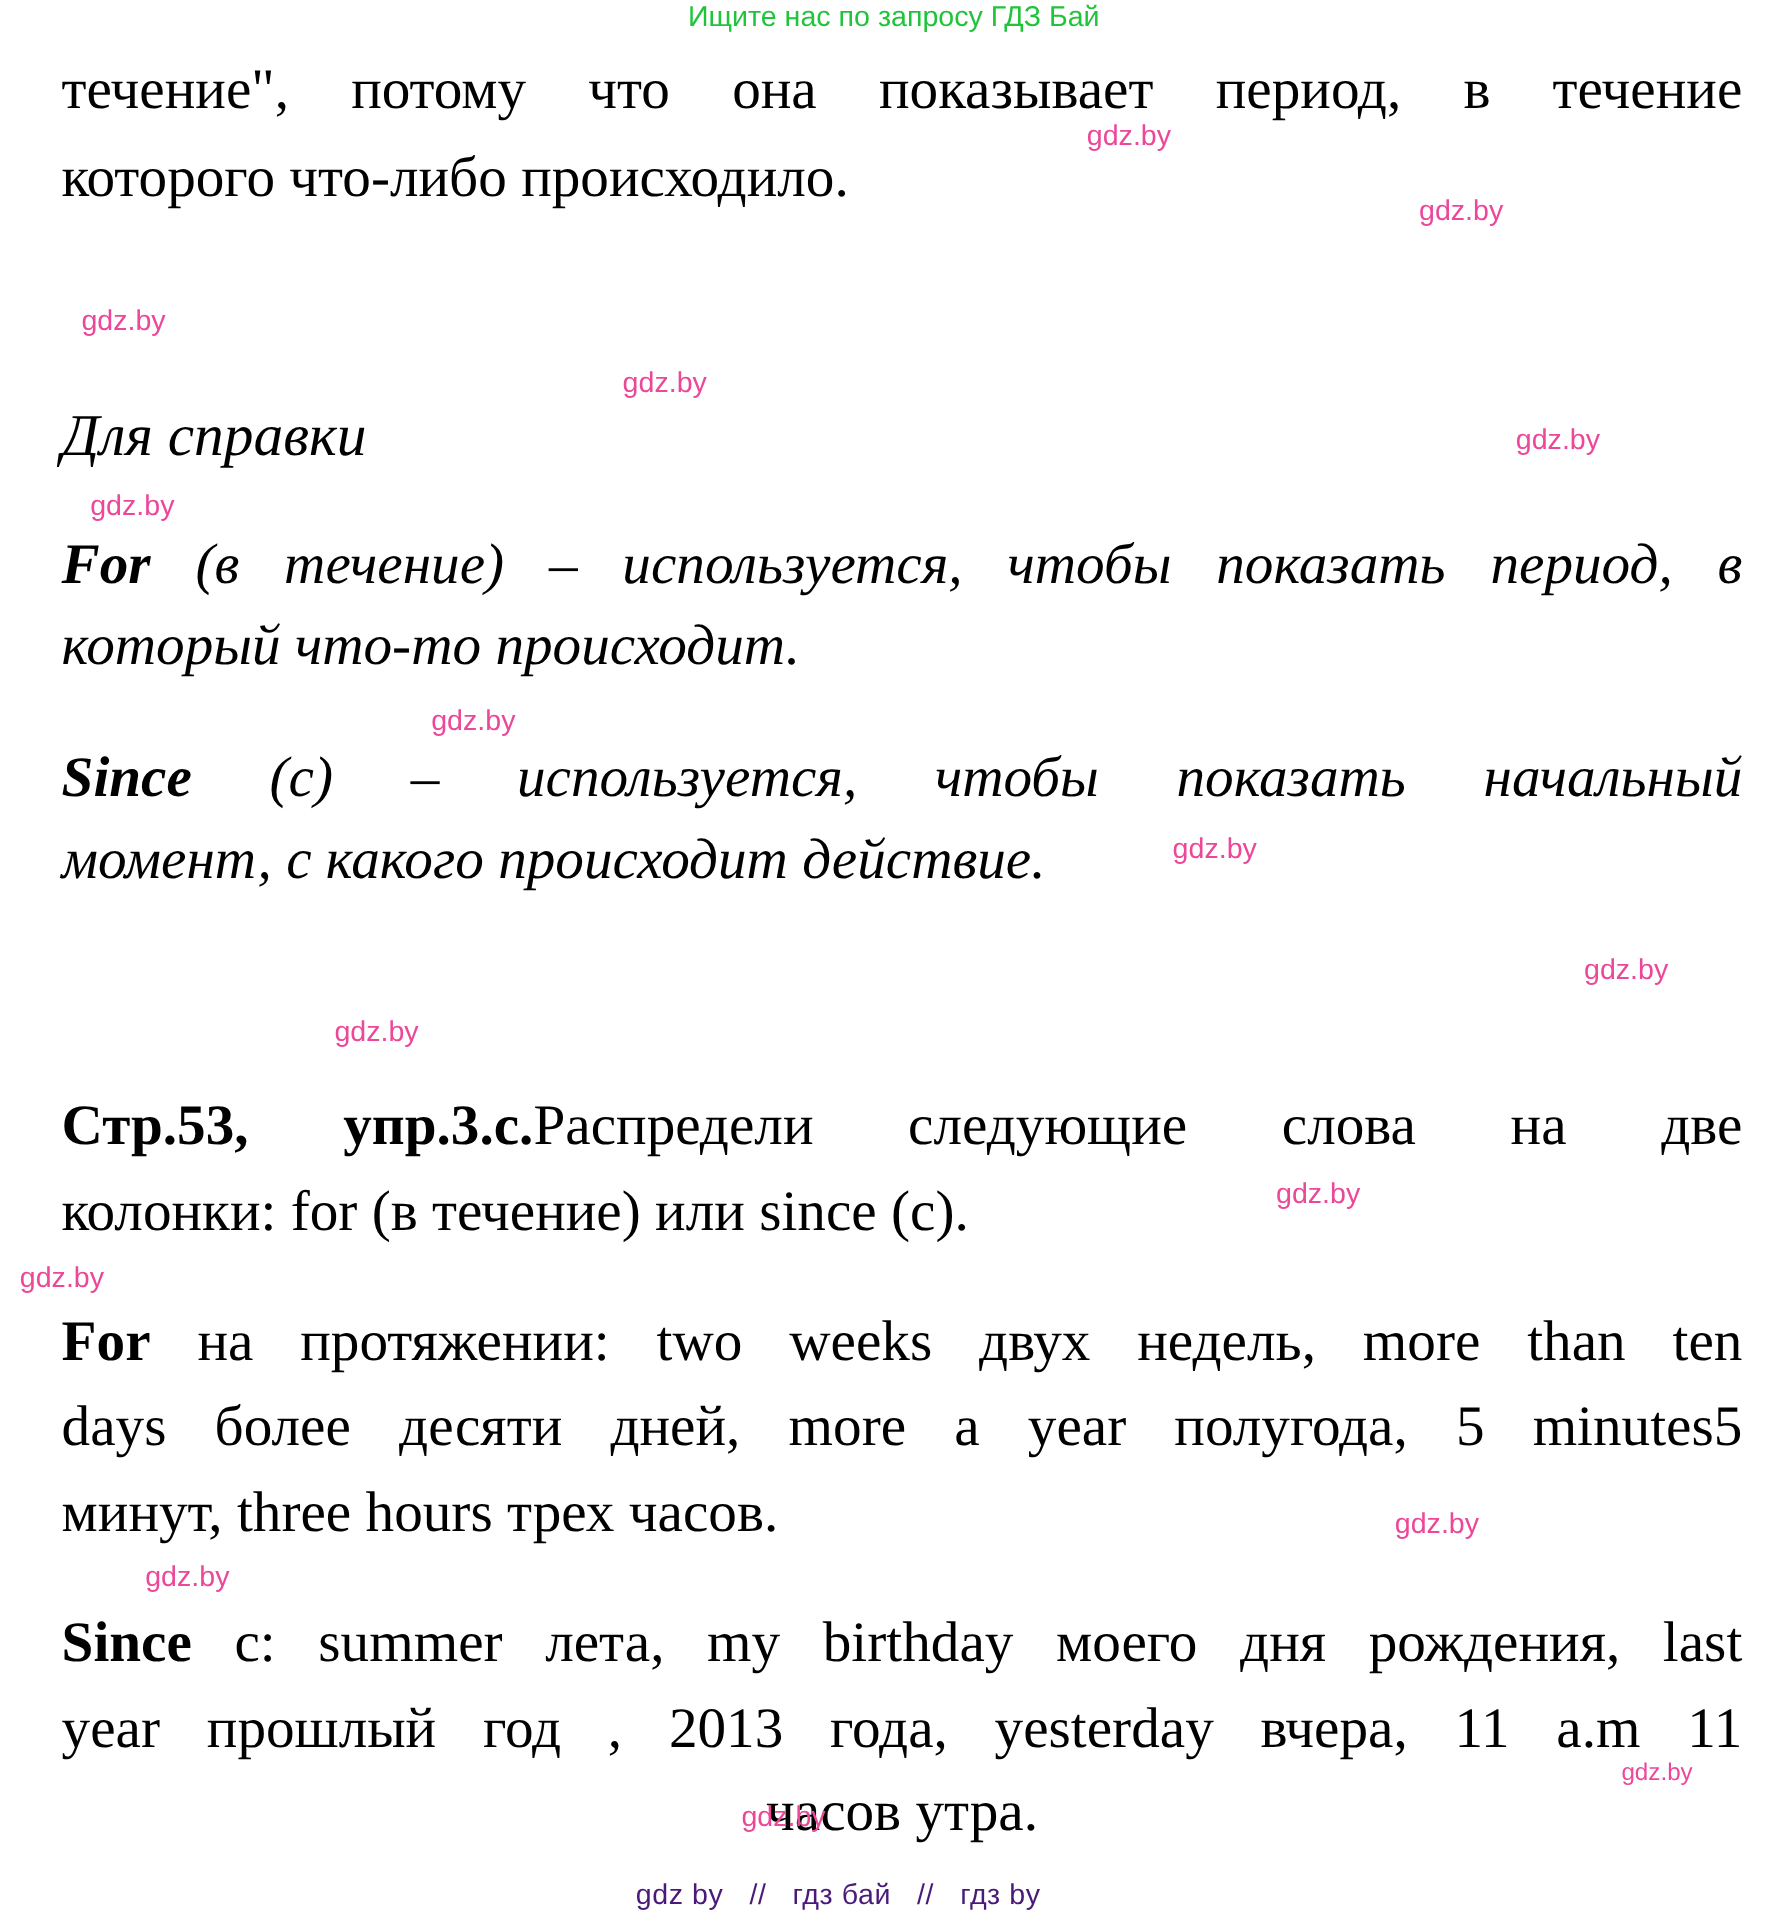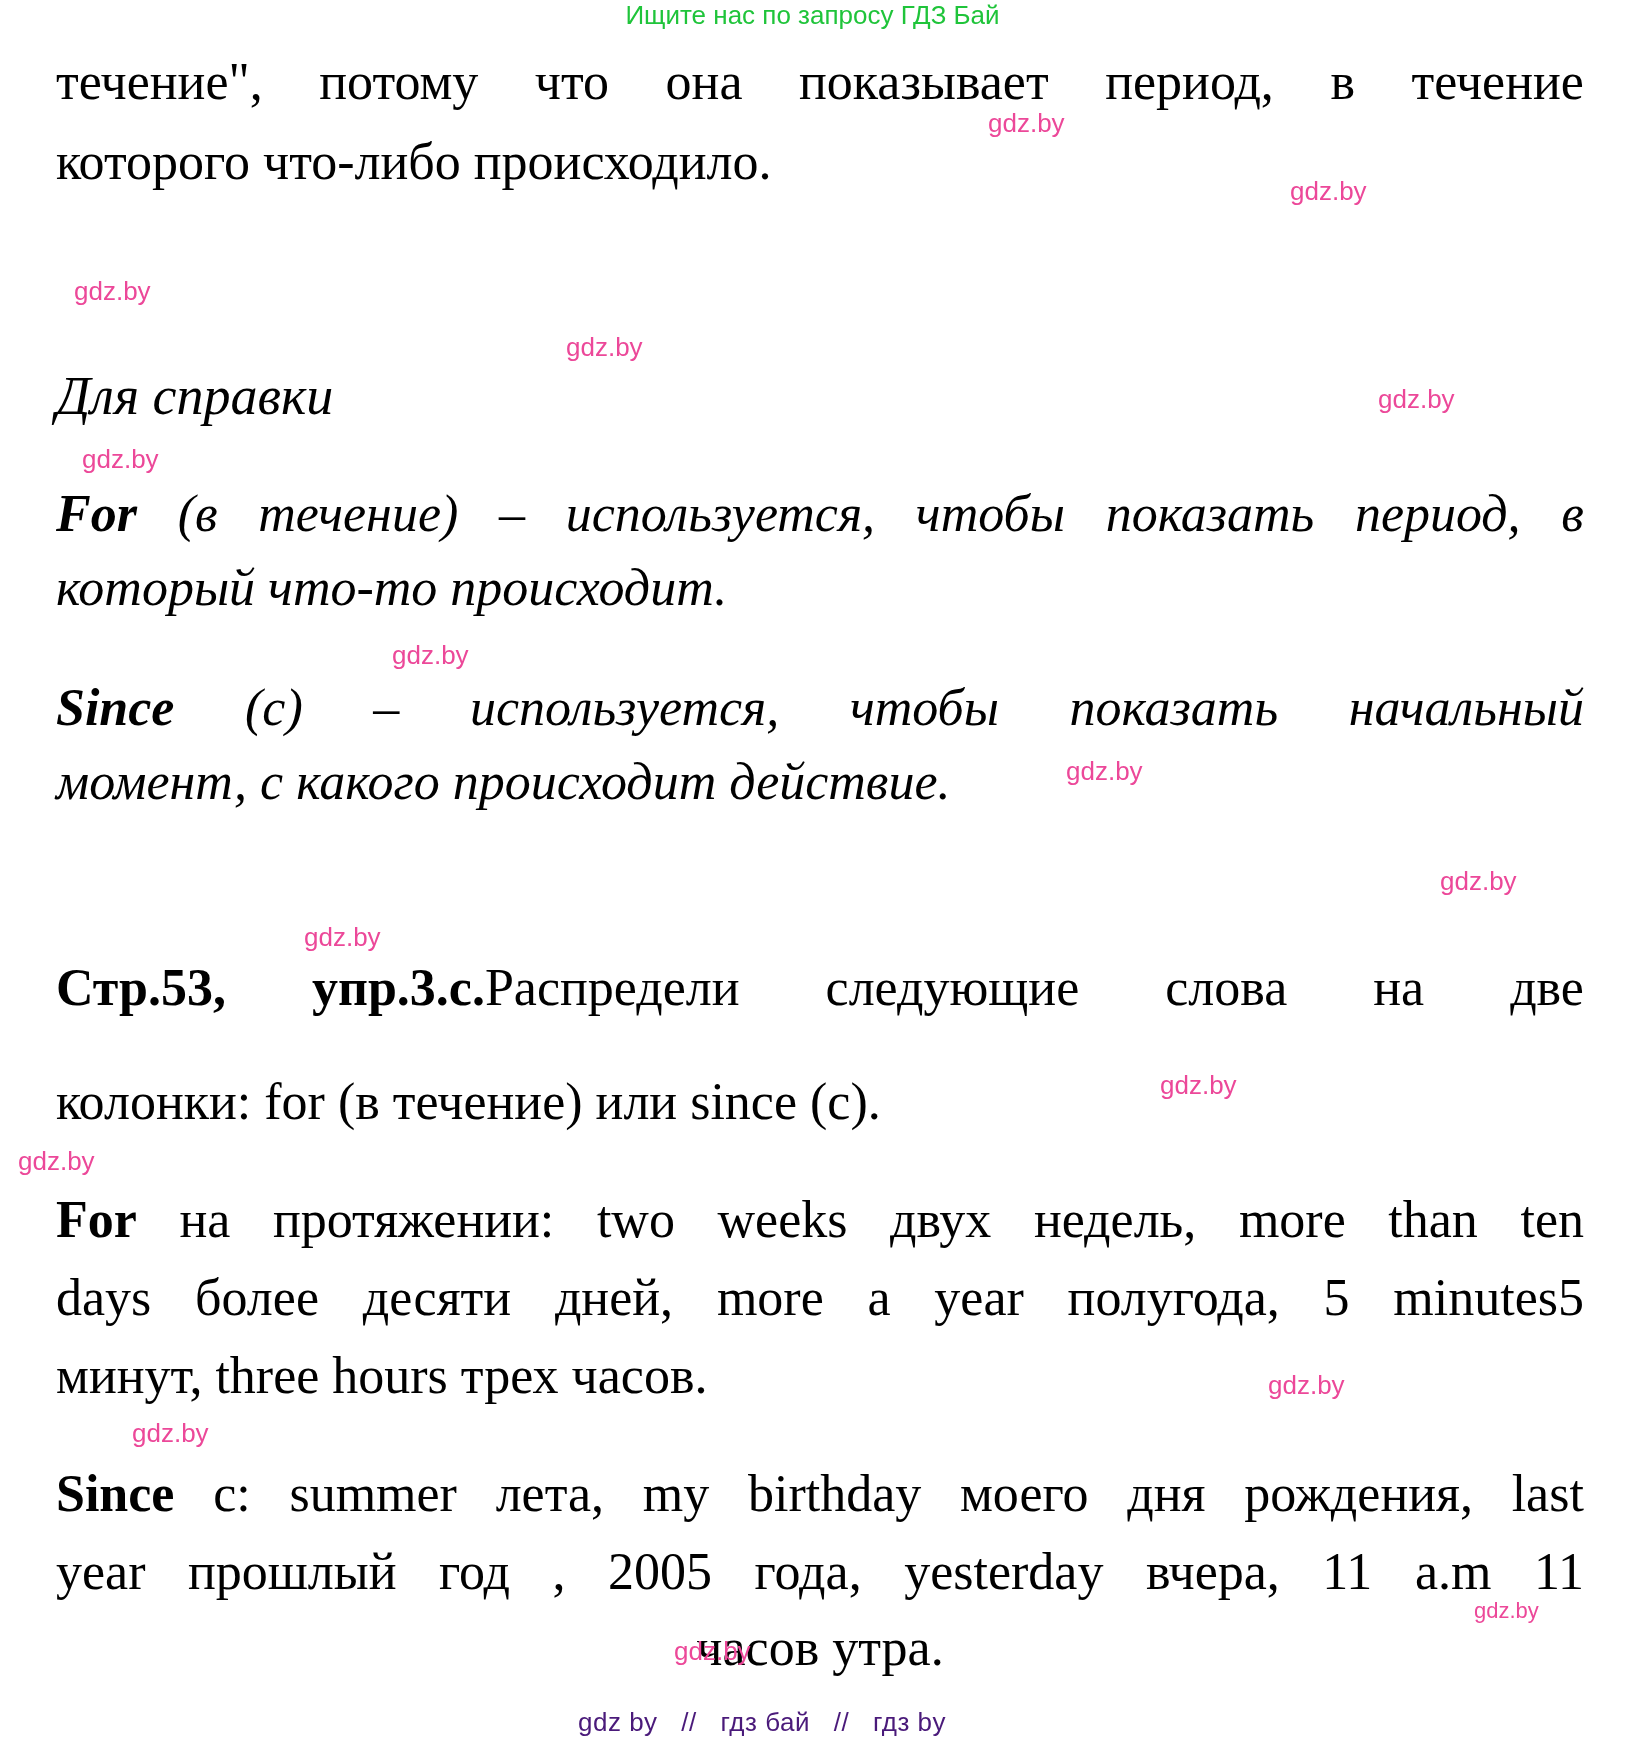--- a/index.html
+++ b/index.html
@@ -66,21 +66,21 @@
   <span class="b">Since</span>
   <span>(с)</span>
   <span>–</span>
   <span>используется,</span>
   <span>чтобы</span>
   <span>показать</span>
   <span>начальный</span>
 </div>
 <div class="line it" style="top:752px;">момент, с какого происходит действие.</div>
 
-<div class="line justify" style="top:958px;">
+<div class="line justify" style="top:994px;">
   <span class="b">Стр.53,</span>
   <span><span class="b">упр.3.с.</span><span>Распредели</span></span>
   <span>следующие</span>
   <span>слова</span>
   <span>на</span>
   <span>две</span>
 </div>
 <div class="line" style="top:1072px;">колонки: for (в течение) или since (с).</div>
 
 <div class="line justify" style="top:1190px;">
@@ -119,21 +119,21 @@
   <span>моего</span>
   <span>дня</span>
   <span>рождения,</span>
   <span>last</span>
 </div>
 <div class="line justify" style="top:1542px;">
   <span>year</span>
   <span>прошлый</span>
   <span>год</span>
   <span>,</span>
-  <span>2005</span>
+  <span>2013</span>
   <span>года,</span>
   <span>yesterday</span>
   <span>вчера,</span>
   <span>11</span>
   <span>a.m</span>
   <span>11</span>
 </div>
 <div class="line" style="top:1618px;text-align:center;">часов утра.</div>
 
 <div class="wm" style="left:988px; top:108px;">gdz.by</div>

